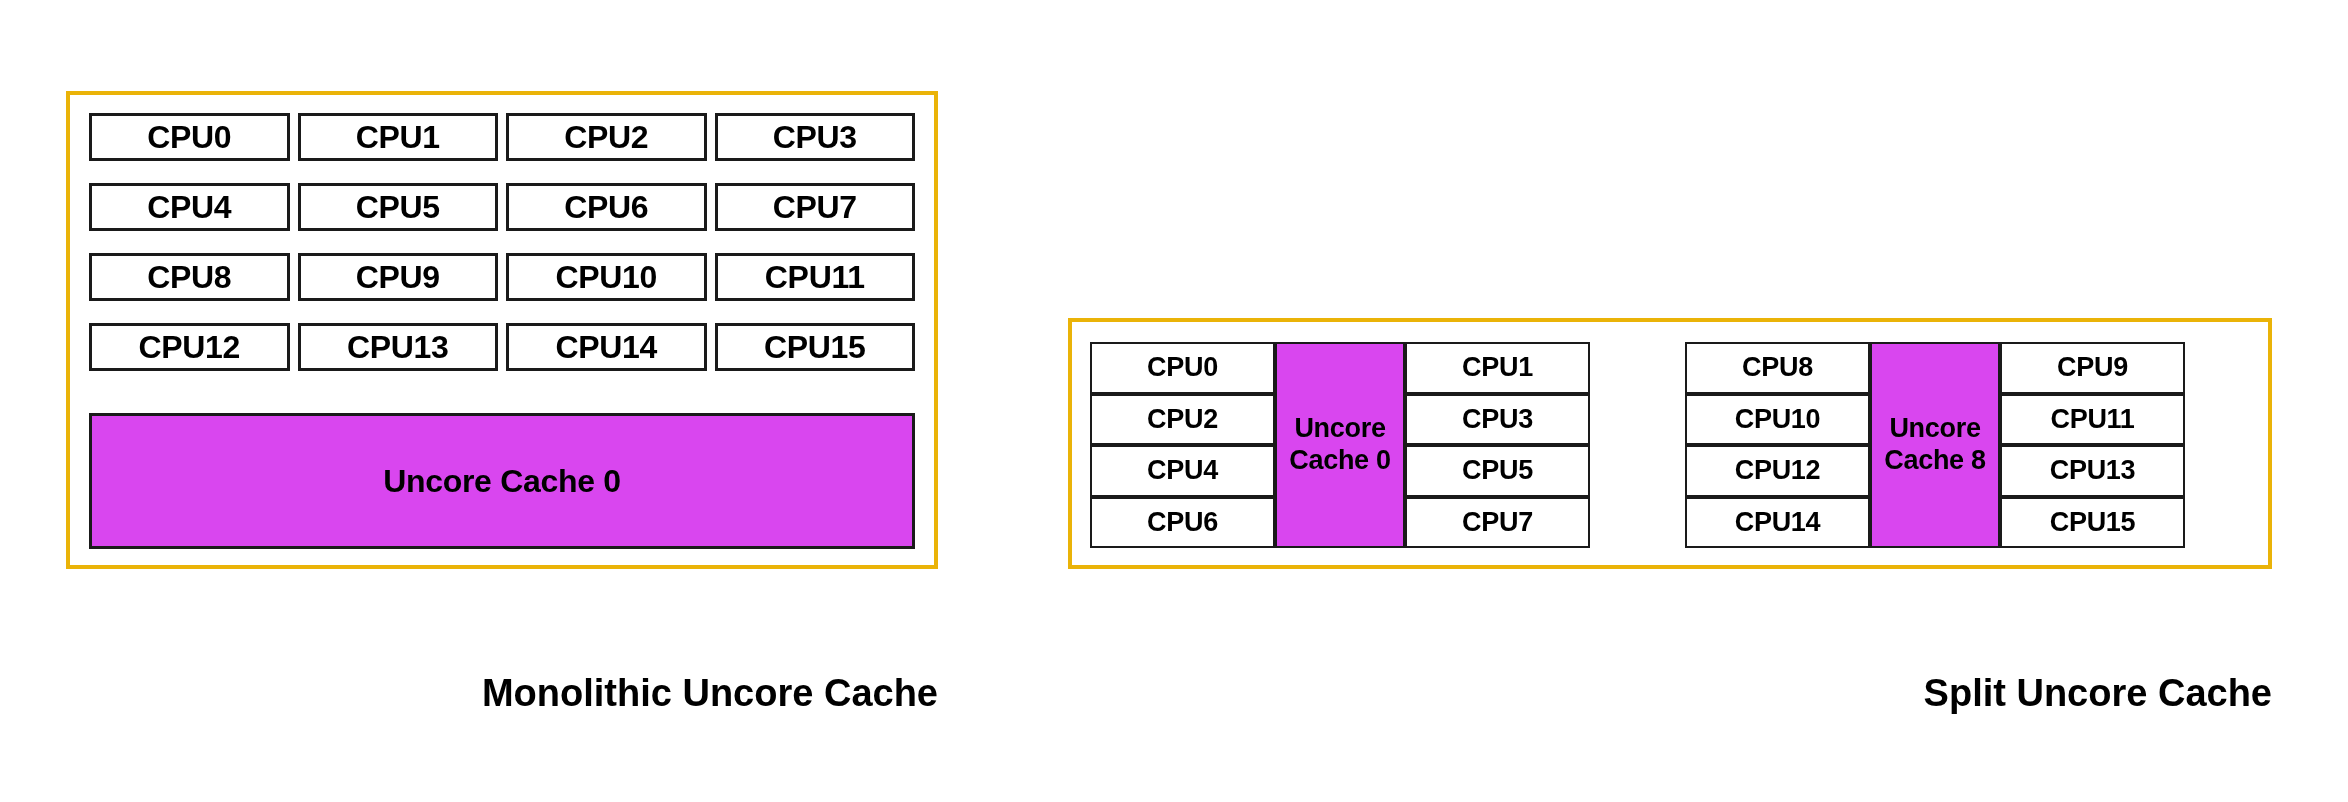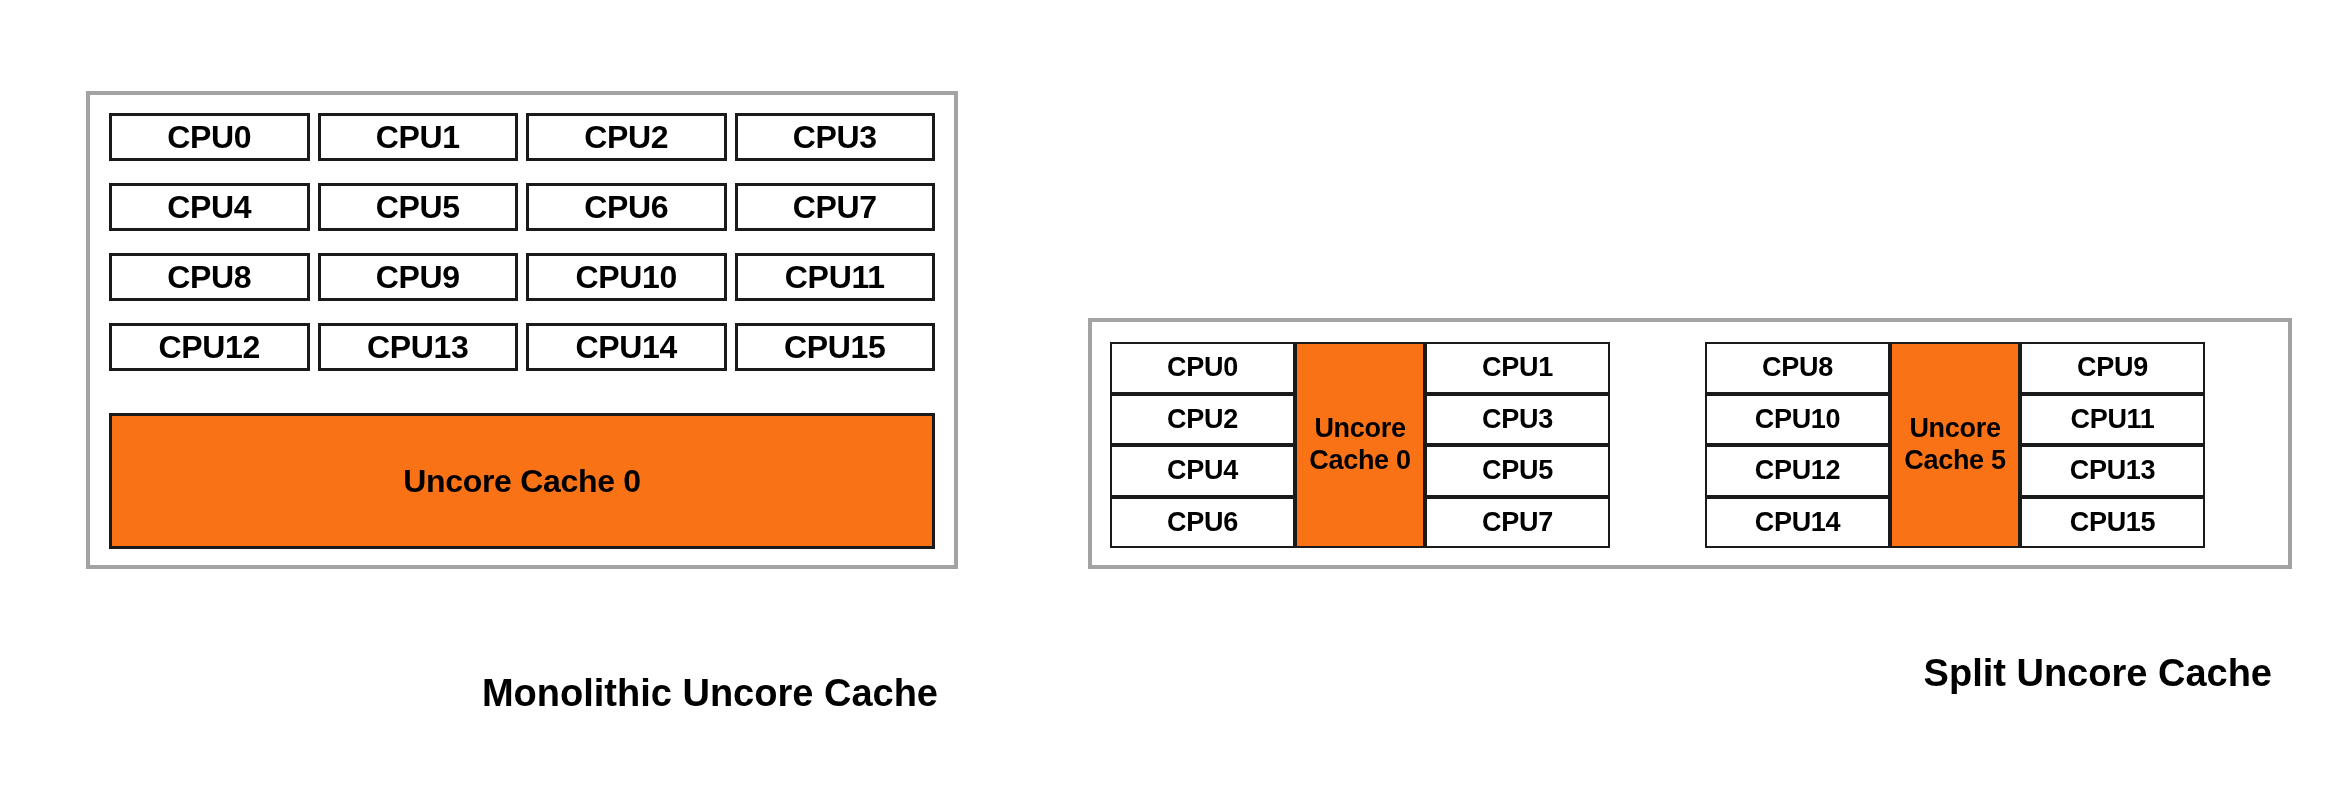--- a/index.html
+++ b/index.html
@@ -10,42 +10,41 @@
   body {
     width: 2348px;
     height: 802px;
     position: relative;
     font-family: "Liberation Sans", sans-serif;
     overflow: hidden;
   }
 
   .outer-chip {
     box-sizing: border-box;
-    border: 4px solid #a3a3a3;
+    border: 4px solid #eab308;
     background: #ffffff;
     position: absolute;
-    margin-left: 20px;
   }
 
   .cpu-box {
     box-sizing: border-box;
     border: 3px solid #1a1a1a;
     background: #ffffff;
     display: flex;
     align-items: center;
     justify-content: center;
     color: #000000;
     font-weight: bold;
     letter-spacing: -0.3px;
   }
 
   .cache-box {
     box-sizing: border-box;
     border: 3px solid #1a1a1a;
-    background: #f97316;
+    background: #d946ef;
     display: flex;
     align-items: center;
     justify-content: center;
     text-align: center;
     color: #000000;
     font-weight: bold;
     letter-spacing: -0.3px;
   }
 
   .caption {
@@ -124,21 +123,21 @@
   }
   .split-group .cache-box {
     flex: 0 0 auto;
     width: 130px;
     font-size: 27px;
     line-height: 1.18;
     border-width: 2px;
   }
   #caption-split {
     left: 1068px;
-    top: 652px;
+    top: 672px;
     width: 1204px;
   }
 </style>
 </head>
 <body>
 
 <div class="outer-chip" id="monolithic-chip">
 
   <div id="monolithic-cpu-grid">
     <div class="cpu-box">CPU0</div>
@@ -182,21 +181,21 @@
     </div>
   </div>
 
   <div class="split-group" id="split-group-1">
     <div class="split-col">
       <div class="cpu-box">CPU8</div>
       <div class="cpu-box">CPU10</div>
       <div class="cpu-box">CPU12</div>
       <div class="cpu-box">CPU14</div>
     </div>
-    <div class="cache-box">Uncore Cache 5</div>
+    <div class="cache-box">Uncore Cache 8</div>
     <div class="split-col">
       <div class="cpu-box">CPU9</div>
       <div class="cpu-box">CPU11</div>
       <div class="cpu-box">CPU13</div>
       <div class="cpu-box">CPU15</div>
     </div>
   </div>
 </div>
 
 <div class="caption" id="caption-split">Split Uncore Cache</div>

